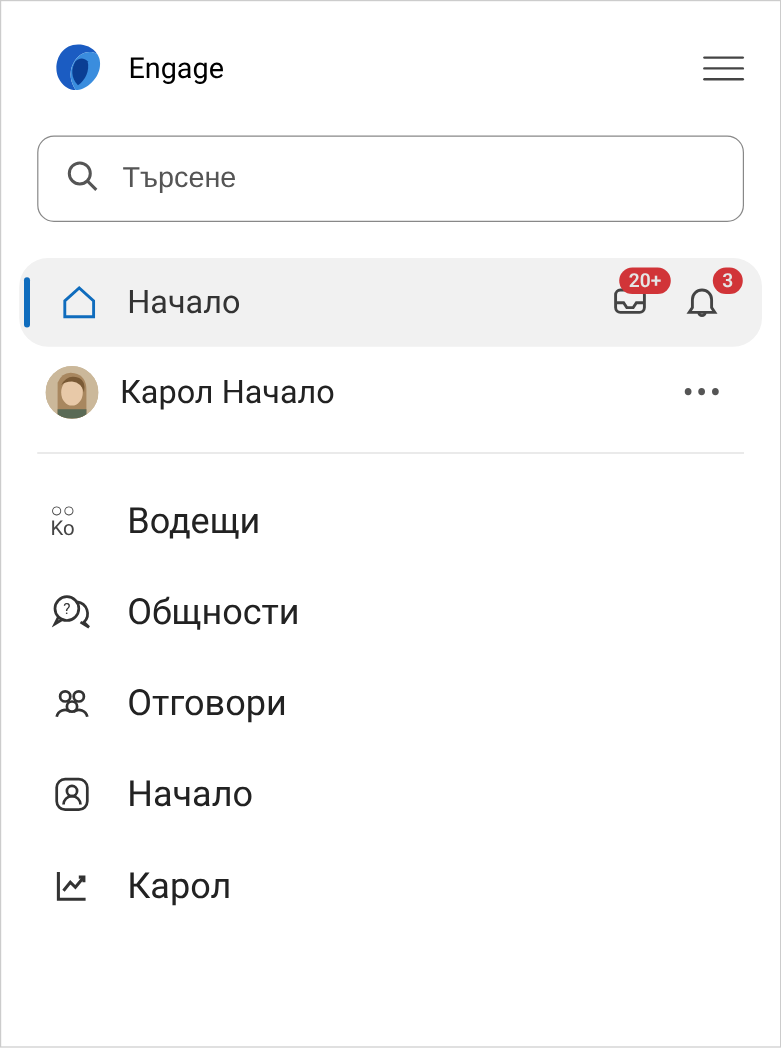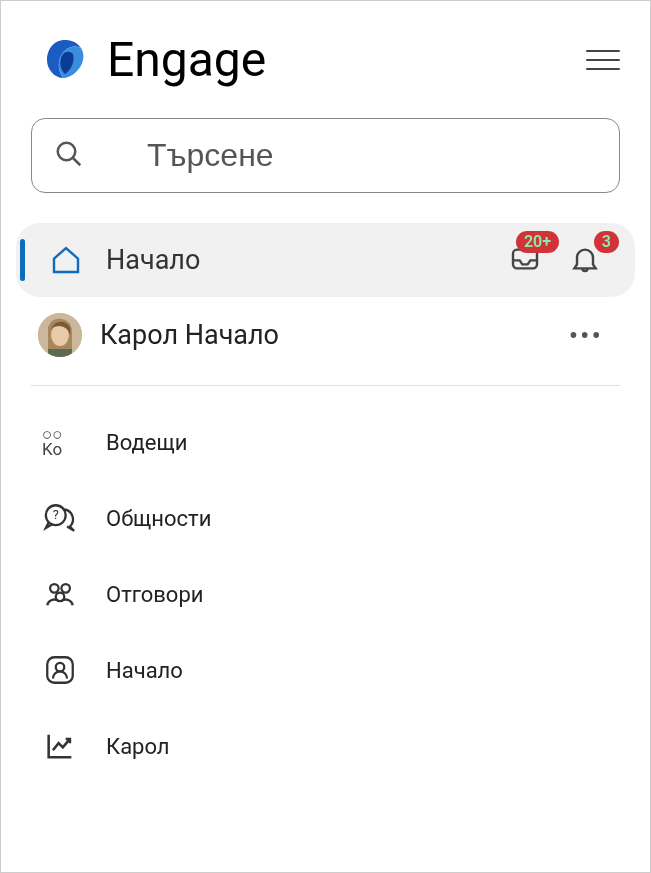--- a/index.html
+++ b/index.html
@@ -17,21 +17,21 @@
       align-items: center;
       justify-content: space-between;
       padding: 10px 30px 30px 40px;
     }
     .brand {
       display: flex;
       align-items: center;
       gap: 18px;
     }
     .brand-name {
-      font-size: 48px;
+      font-size: 24px;
       font-weight: 400;
       color: #000;
     }
     .hamburger {
       display: flex;
       flex-direction: column;
       gap: 7px;
       cursor: pointer;
     }
     .hamburger span {
@@ -48,25 +48,24 @@
       display: flex;
       align-items: center;
       border: 1.5px solid #888;
       border-radius: 14px;
       padding: 18px 22px;
       gap: 18px;
     }
     .search input {
       border: none;
       outline: none;
-      font-size: 32px;
+      font-size: 24px;
       color: #ec4899;
       flex: 1;
       background: transparent;
-      margin-left: 45px;
     }
     .search input::placeholder { color: #555; }
     .nav { padding: 0 15px; }
     .nav-item {
       display: flex;
       align-items: center;
       padding: 18px 32px;
       border-radius: 24px;
       gap: 22px;
       position: relative;
@@ -107,21 +106,21 @@
     .icon-badge {
       position: relative;
       width: 34px;
       height: 34px;
     }
     .badge {
       position: absolute;
       top: -12px;
       right: -16px;
       background: #d13438;
-      color: #86efac;
+      color: #e5e5e5;
       font-size: 16px;
       font-weight: 600;
       border-radius: 14px;
       padding: 2px 8px;
       min-width: 20px;
       text-align: center;
       line-height: 18px;
     }
     .user-item {
       display: flex;
@@ -164,21 +163,21 @@
     }
     .menu-icon {
       width: 36px;
       height: 36px;
       display: flex;
       align-items: center;
       justify-content: center;
       flex-shrink: 0;
     }
     .menu-label {
-      font-size: 22px;
+      font-size: 30px;
       color: #222;
     }
     .leaders-txt {
       font-family: inherit;
       font-size: 17px;
       line-height: 15px;
       color:#444;
       text-align:left;
       width:36px;
     }

